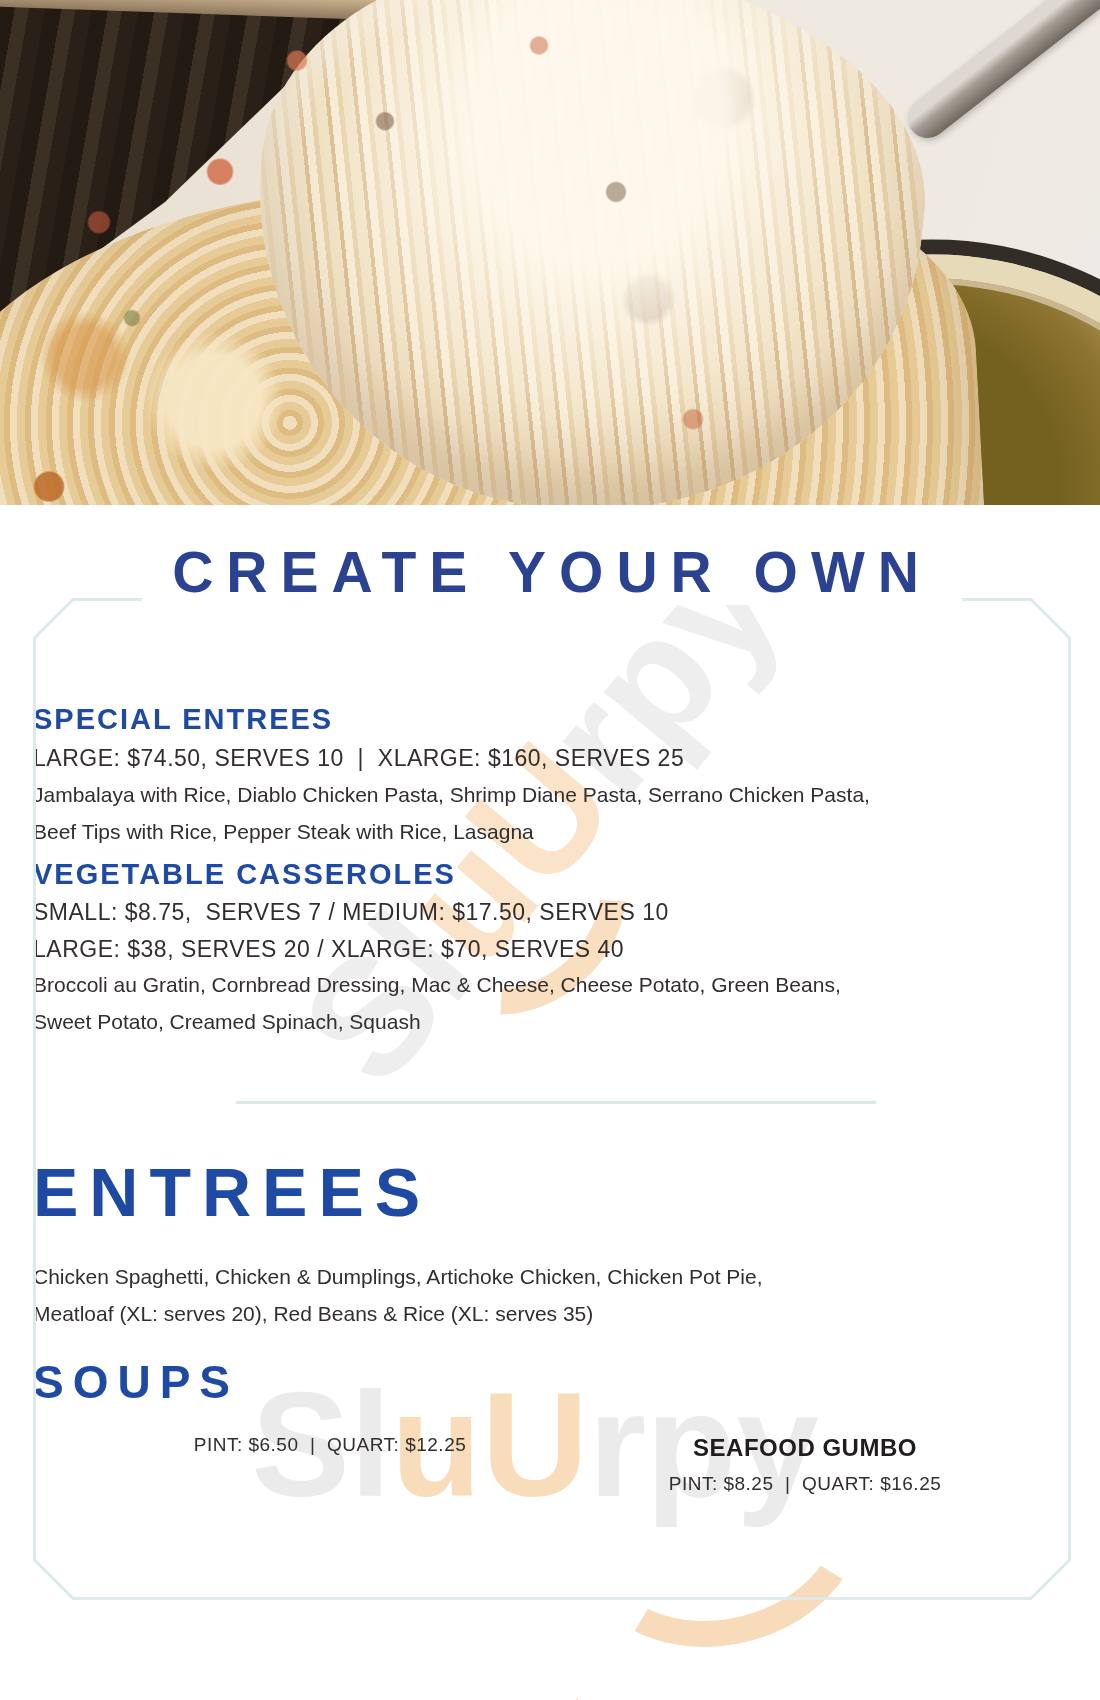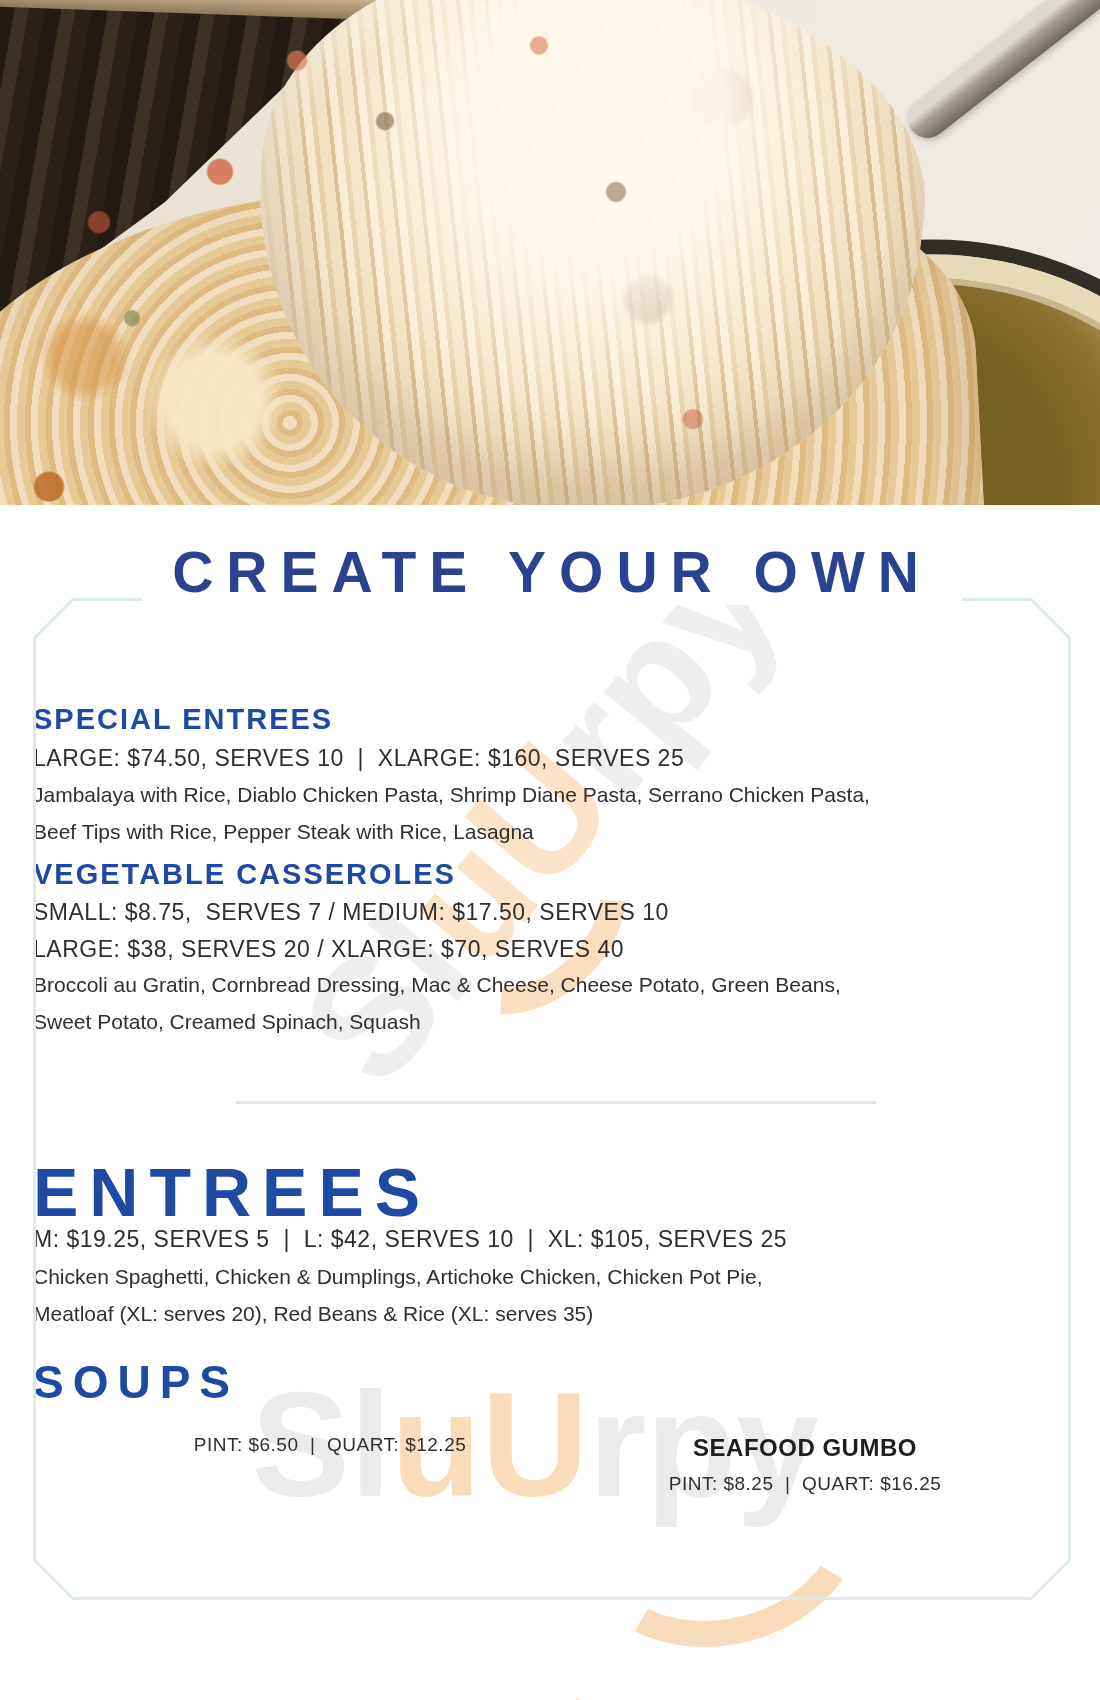--- a/index.html
+++ b/index.html
@@ -131,21 +131,20 @@
 
   <div class="tblock sec-heading" style="top:858px">VEGETABLE CASSEROLES</div>
   <div class="tblock prices" style="top:899px">SMALL: $8.75,  SERVES 7 / MEDIUM: $17.50, SERVES 10</div>
   <div class="tblock prices" style="top:936px">LARGE: $38, SERVES 20 / XLARGE: $70, SERVES 40</div>
   <div class="tblock items" style="top:973px">Broccoli au Gratin, Cornbread Dressing, Mac &amp; Cheese, Cheese Potato, Green Beans,</div>
   <div class="tblock items" style="top:1010px">Sweet Potato, Creamed Spinach, Squash</div>
 
   <div class="divider"></div>
 
   <div class="tblock big-heading" style="top:1153px;font-size:68px;letter-spacing:11px">ENTREES</div>
-  <div class="tblock prices" style="top:1226px">M: $19.25, SERVES 5  |  L: $42, SERVES 10  |  XL: $105, SERVES 25</div>
   <div class="tblock items" style="top:1265px">Chicken Spaghetti, Chicken &amp; Dumplings, Artichoke Chicken, Chicken Pot Pie,</div>
   <div class="tblock items" style="top:1302px">Meatloaf (XL: serves 20), Red Beans &amp; Rice (XL: serves 35)</div>
 
   <div class="tblock big-heading" style="top:1355px;font-size:46px;letter-spacing:9px">SOUPS</div>
 
   <div class="soup-col" style="left:65px;top:1434px;width:530px">
     <div class="prices">PINT: $6.50  |  QUART: $12.25</div>
   </div>
   <div class="soup-col" style="left:570px;top:1434px;width:470px">
     <div class="name">SEAFOOD GUMBO</div>

